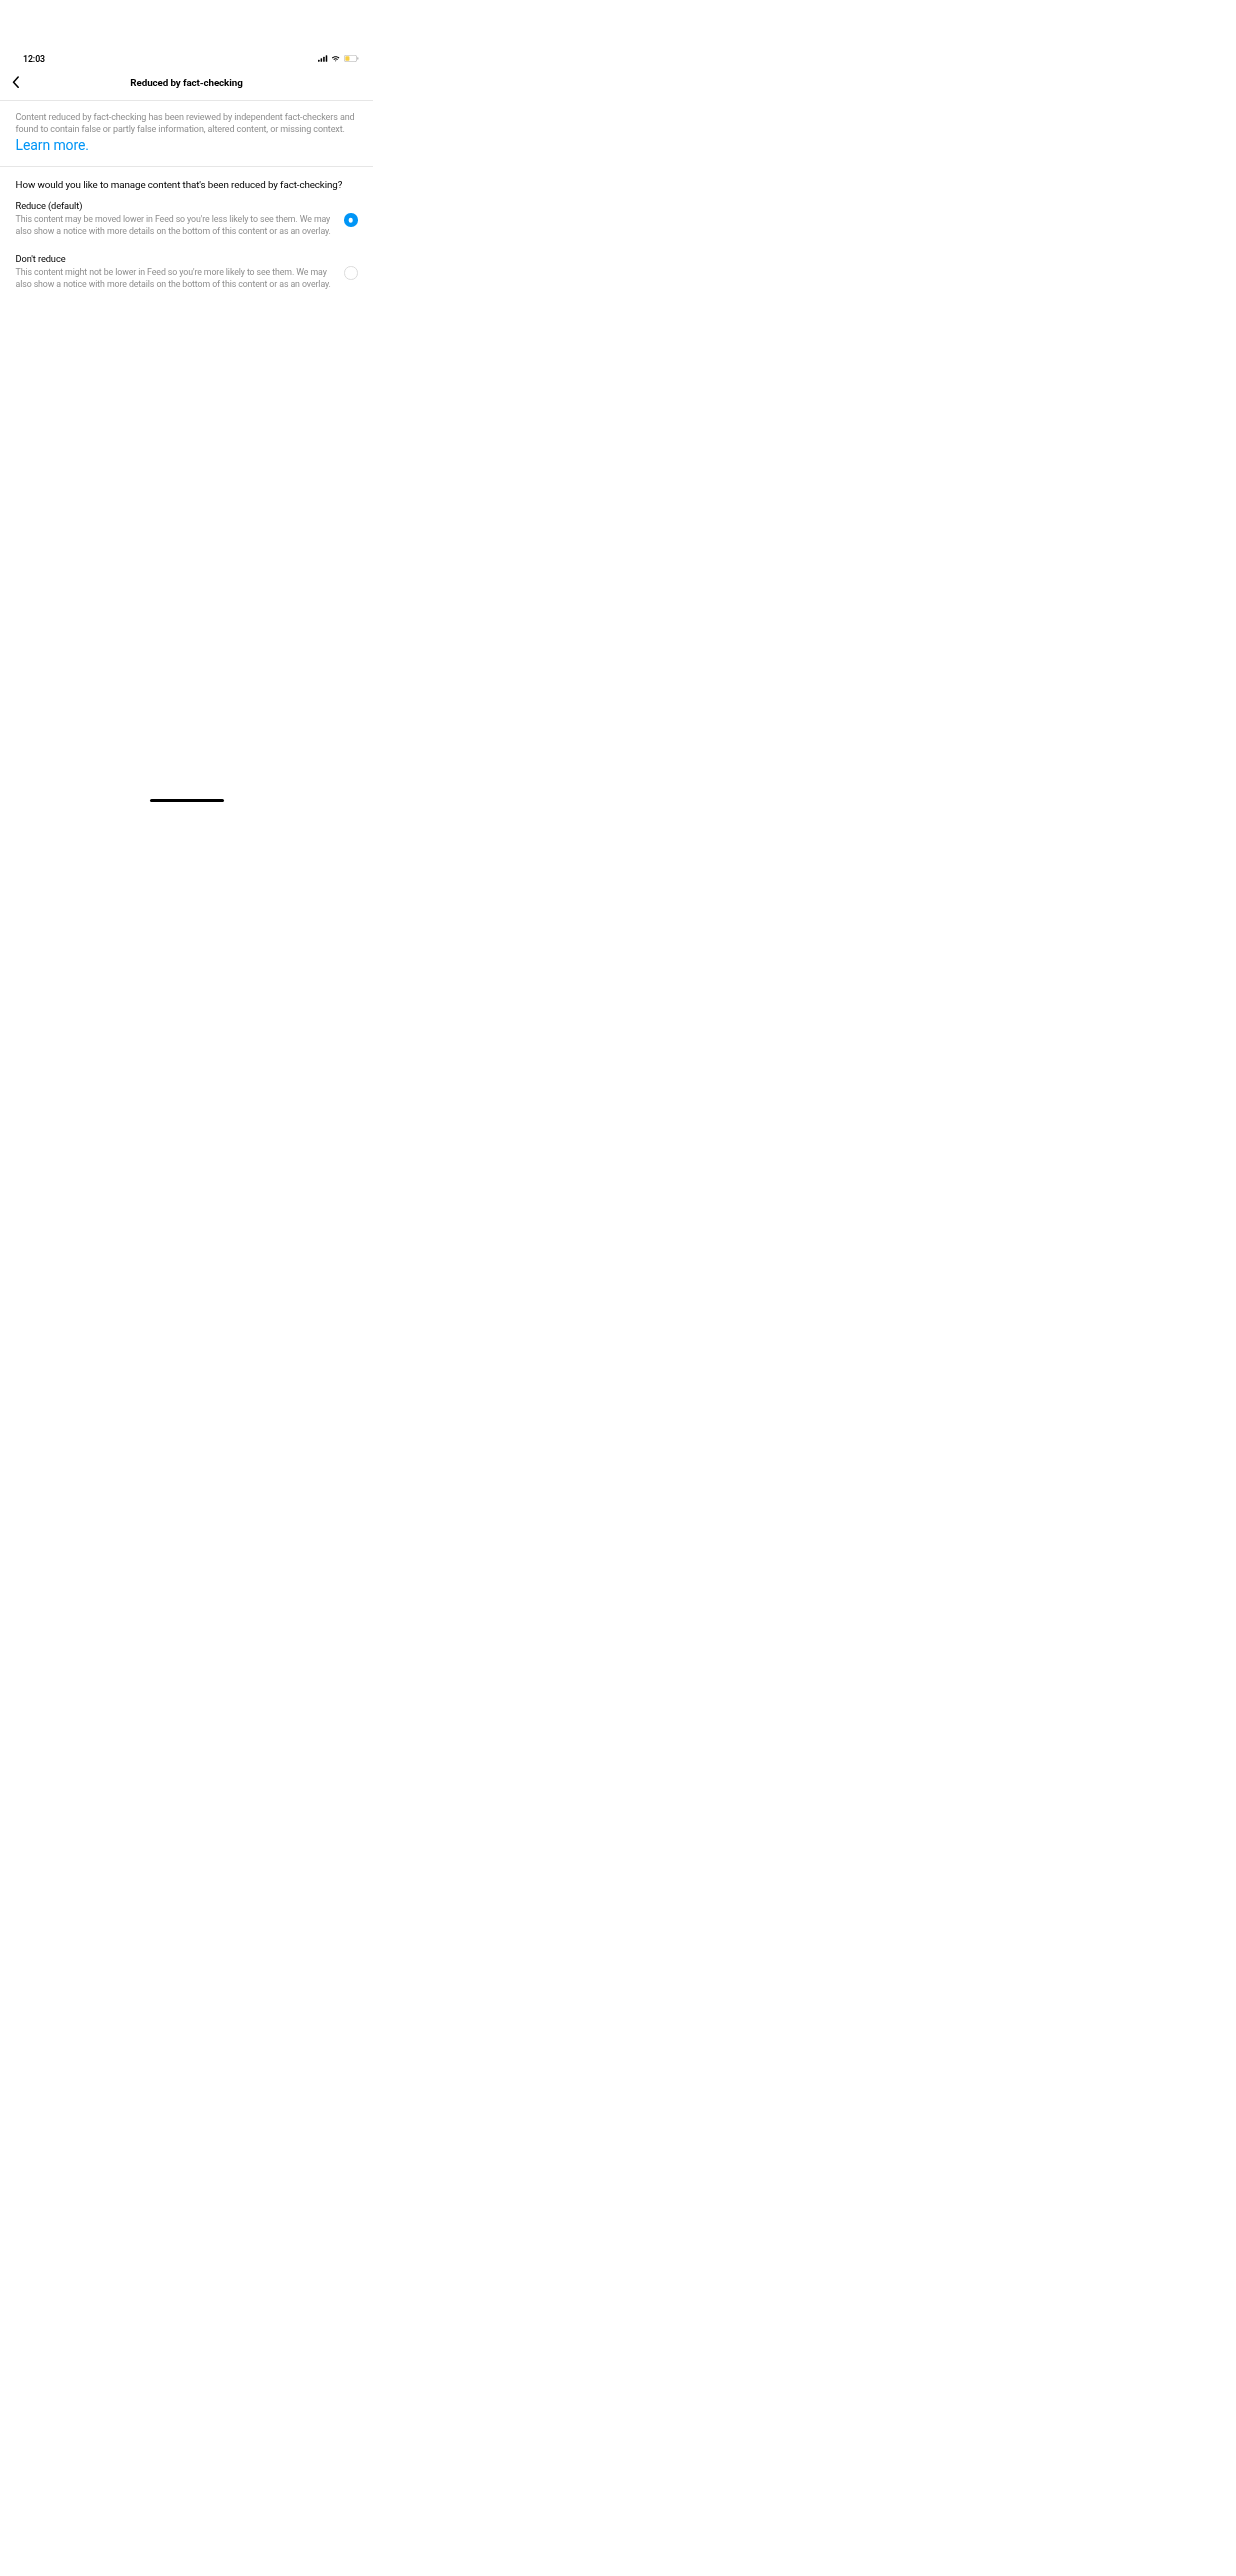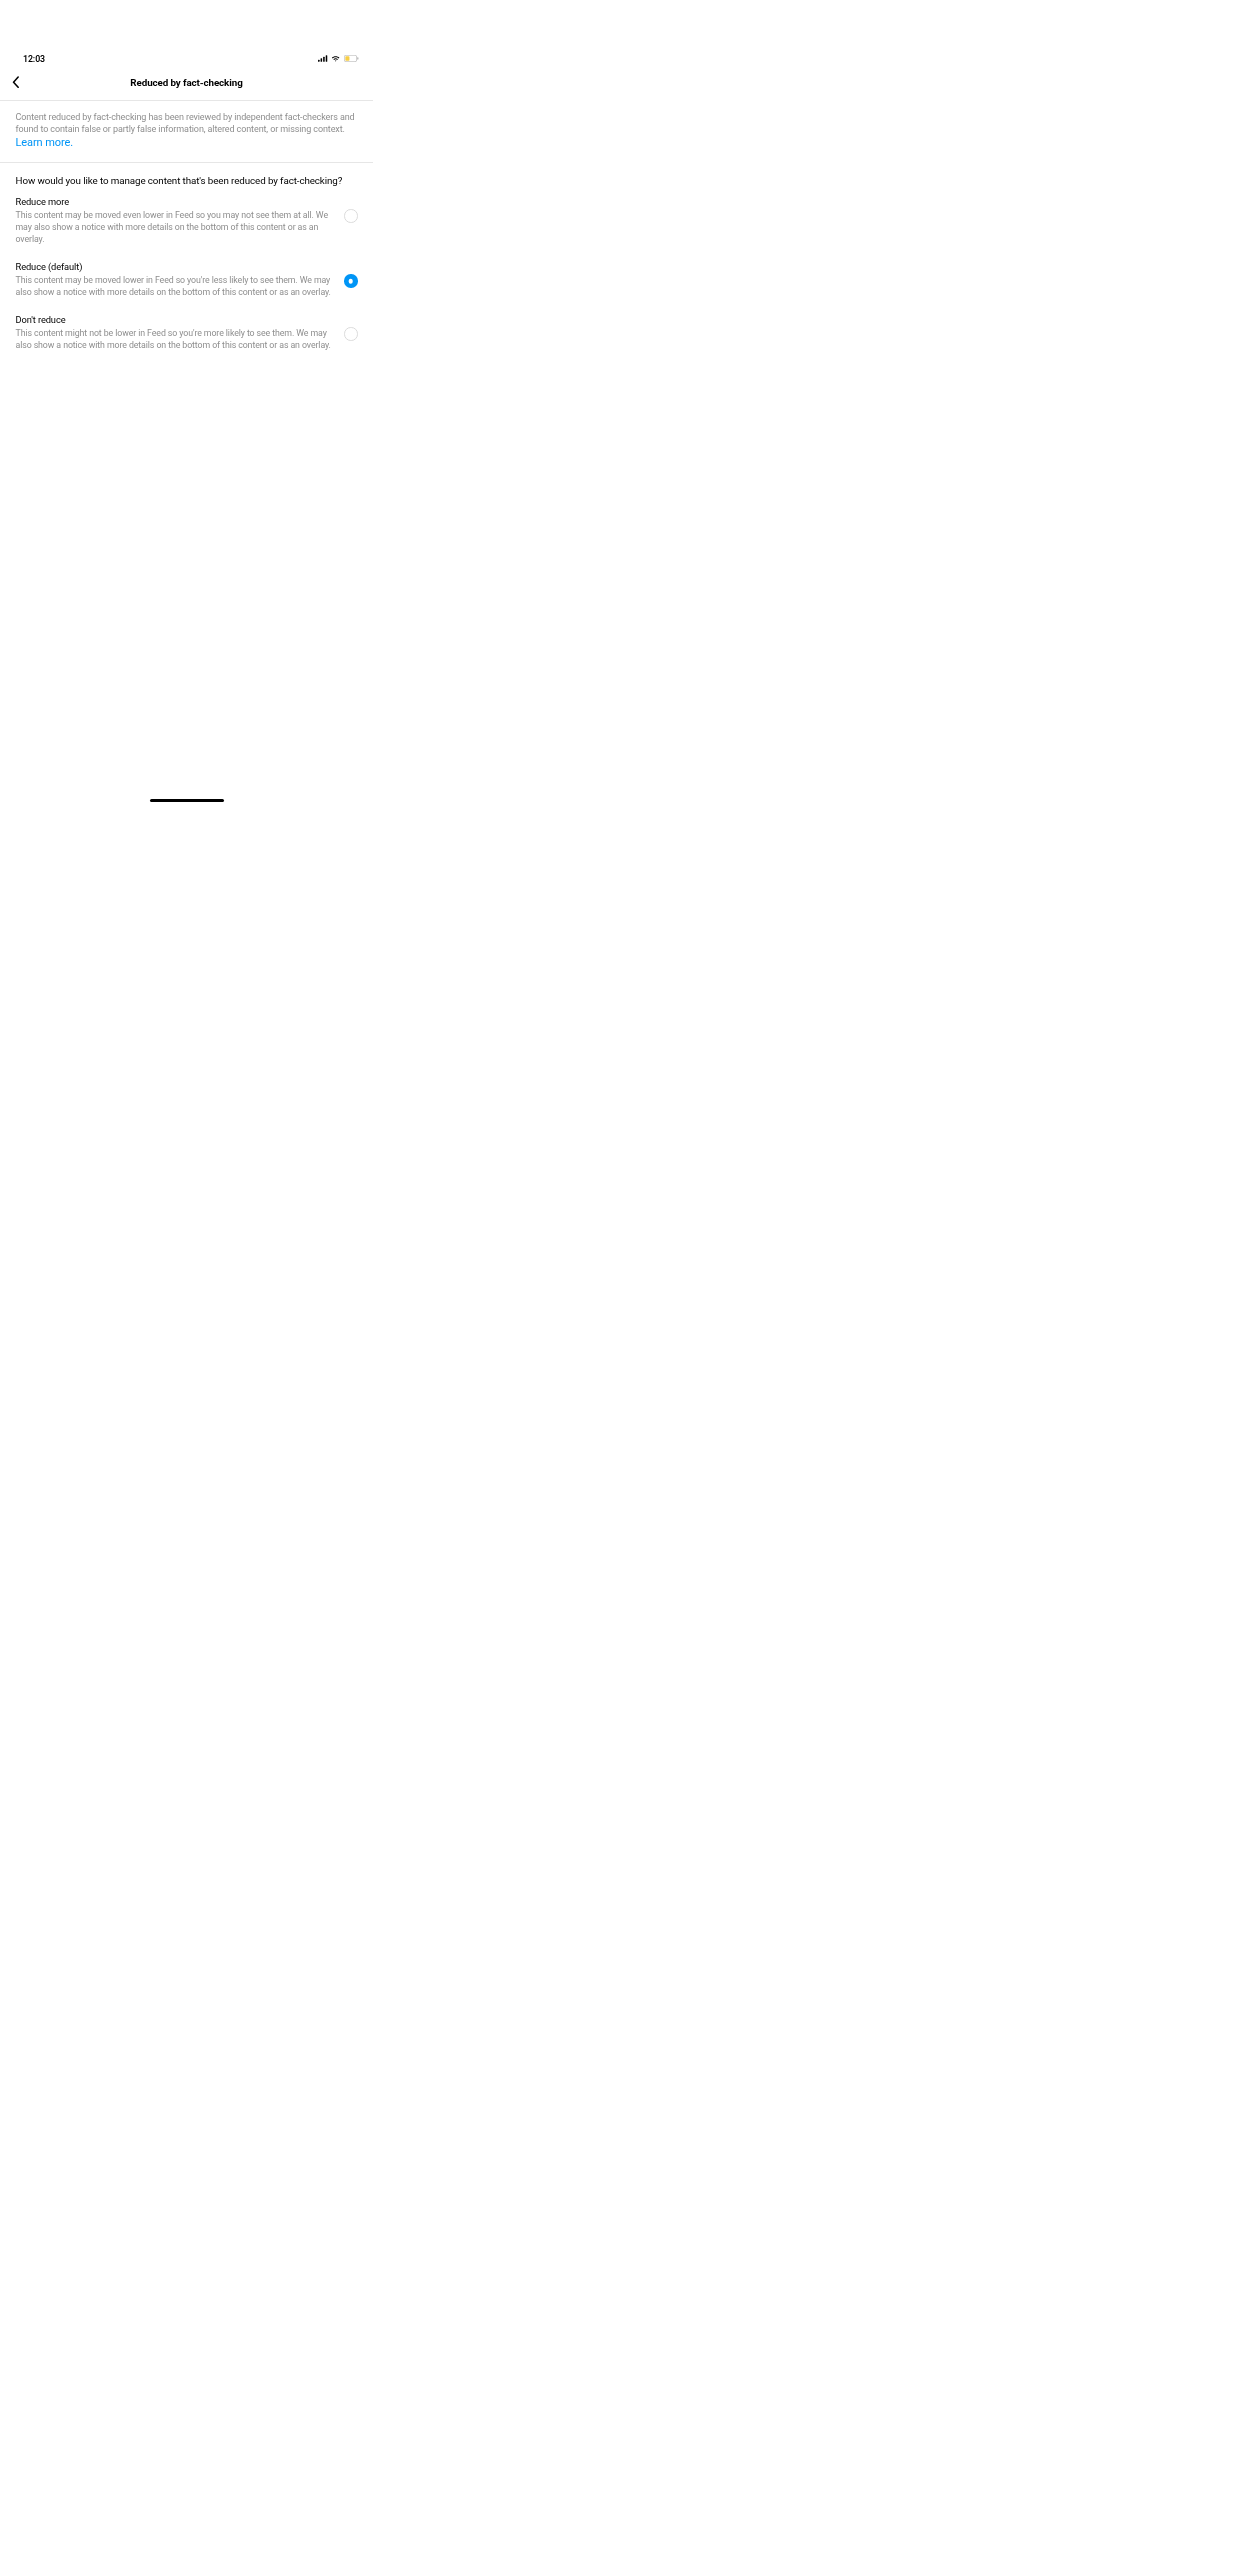--- a/index.html
+++ b/index.html
@@ -74,21 +74,21 @@
       border-bottom: 0.5px solid #e6e6e6;
     }
     .description-text {
       font-size: 9px;
       line-height: 1.35;
       color: #8e8e8e;
       letter-spacing: -0.1px;
     }
     .learn-more {
       color: #0095f6;
-      font-size: 11px;
+      font-size: 14px;
       line-height: 1.35;
       letter-spacing: -0.1px;
       display: inline;
     }
     
     .question-section {
       padding: 12.4px 15.5px 0 15.5px;
     }
     .question-title {
       font-size: 9.8px;
@@ -200,27 +200,20 @@
 
 <div class="description">
   <span class="description-text">Content reduced by fact-checking has been reviewed by independent fact-checkers and found to contain false or partly false information, altered content, or missing context. </span><span class="learn-more">Learn more.</span>
 </div>
 
 <div class="question-section">
   <div class="question-title">How would you like to manage content that's been reduced by fact-checking?</div>
 </div>
 
 <div class="options">
-  <div class="option">
-    <div class="option-content">
-      <div class="option-title">Reduce more</div>
-      <div class="option-description">This content may be moved even lower in Feed so you may not see them at all. We may also show a notice with more details on the bottom of this content or as an overlay.</div>
-    </div>
-    <div class="radio"></div>
-  </div>
 
   <div class="option">
     <div class="option-content">
       <div class="option-title">Reduce (default)</div>
       <div class="option-description">This content may be moved lower in Feed so you're less likely to see them. We may also show a notice with more details on the bottom of this content or as an overlay.</div>
     </div>
     <div class="radio selected"></div>
   </div>
 
   <div class="option">

